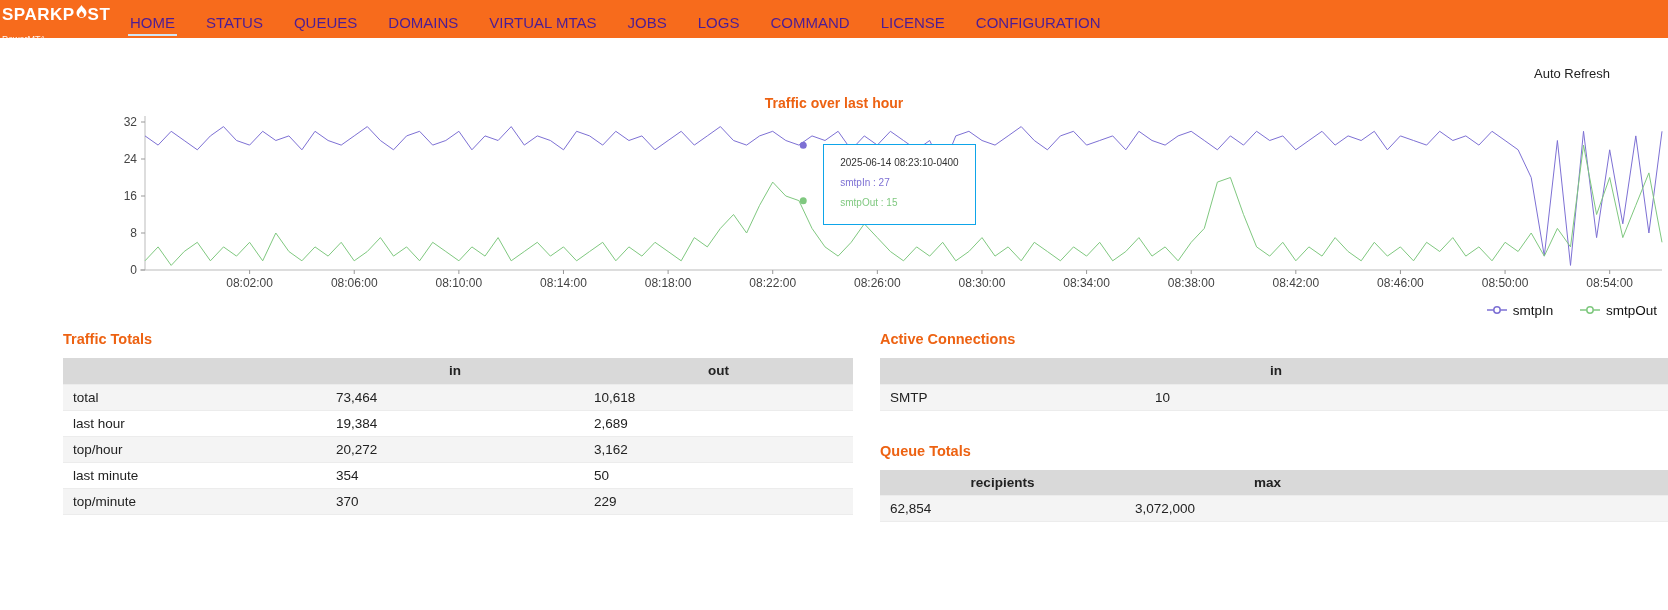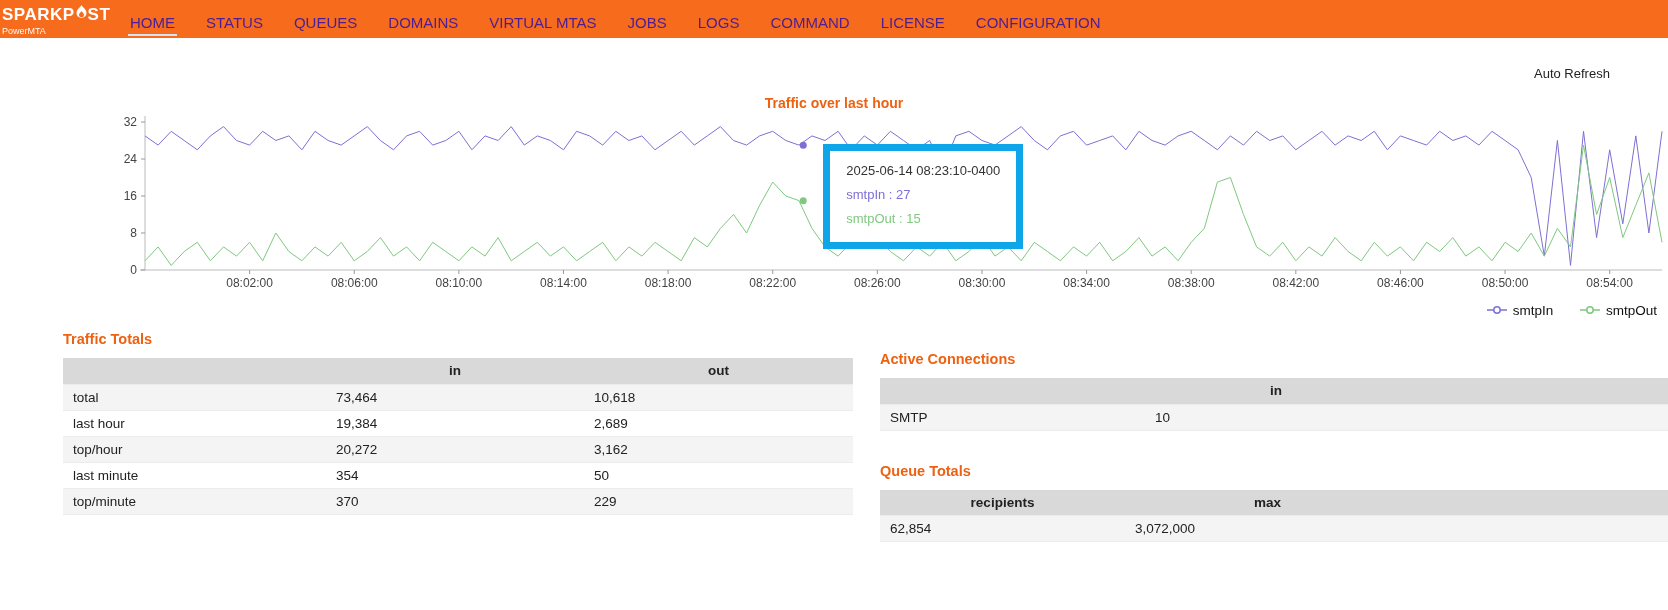--- a/index.html
+++ b/index.html
@@ -10,36 +10,36 @@
   html,body{margin:0;padding:0}
   body{
     width:1668px;height:610px;overflow:hidden;position:relative;
     background:#fff;font-family:"Liberation Sans",sans-serif;color:#222;
   }
   
   .topbar{position:absolute;top:0;left:0;width:1668px;height:38px;background:var(--topbar)}
   .logo{position:absolute;left:2px;top:5px;color:#fff;line-height:1}
   .logo-main{font-size:17px;font-weight:bold;letter-spacing:.5px;display:flex;align-items:center}
   .logo-flame{margin:0 1px 2px 1px}
-  .logo-sub{font-size:9px;margin-top:3px;opacity:.95}
+  .logo-sub{font-size:9px;margin-top:11px;opacity:.95}
   .nav{position:absolute;left:128px;top:0;height:46px;display:flex;align-items:center}
   .nav-item{color:#4c1d95;font-size:15px;margin-right:27px;padding:4px 2px 3px 2px;cursor:pointer;white-space:nowrap;border-bottom:2px solid transparent}
   .nav-item.active{border-bottom:2px solid #cfe6f7}
   
   .auto-refresh{position:absolute;left:1534px;top:66px;font-size:13px;color:#222;cursor:pointer;white-space:nowrap}
   
   .chart-title{position:absolute;top:95px;left:0;width:1668px;text-align:center;color:var(--accent);font-weight:bold;font-size:14px}
   #chart-svg{position:absolute;top:112px;left:0}
   text.tick{font-family:"Liberation Sans",sans-serif;font-size:12px;fill:#444}
   .legend{position:absolute;top:302px;left:0;width:1668px;text-align:right;font-size:13.5px;color:#111}
   .legend-item{display:inline-flex;align-items:center;margin:0 11px;vertical-align:middle}
   .legend-item svg{margin-right:5px}
   #chart-tooltip{
-    position:absolute;top:144px;left:825px;background:#fff;border:7px solid #0ea5e9;
-    padding:12px 16px 16px 16px;font-size:13px;color:#333;white-space:nowrap;z-index:5
+    position:absolute;top:144px;left:825px;background:#fff;border:1px solid #0ea5e9;
+    padding:12px 16px 16px 16px;font-size:10px;color:#333;white-space:nowrap;z-index:5
   }
   .tt-title{margin-bottom:2px}
   .tt-line{margin-top:9px}
   
   .section{position:absolute}
   .section h2{color:var(--accent);font-size:14.5px;font-weight:bold;margin:0 0 11px 0}
   #queue-heading{margin-top:32px}
   table.data-table{border-collapse:collapse;table-layout:fixed;font-size:13.5px;color:#222}
   .data-table th{background:#d9d9d9;font-weight:bold}
   .data-table th,.data-table td{height:26px;padding:0 10px;border-bottom:1px solid #ececec}
@@ -186,21 +186,21 @@
     </tr>
     <tr class="stripe">
       <td>top/minute</td>
       <td>370</td>
       <td>229</td>
     </tr>
   </tbody>
     </table>
 </div>
 
-<div class="section" style="left:880px;top:351px;width:788px">
+<div class="section" style="left:880px;top:331px;width:788px">
   <h2>Active Connections</h2>
   <table class="data-table" style="width:788px">
     <colgroup>
         <col style="width:265px">
         <col style="width:262px">
         <col style="width:261px">
       </colgroup>
     <tbody>
         <tr>
       <th></th>

